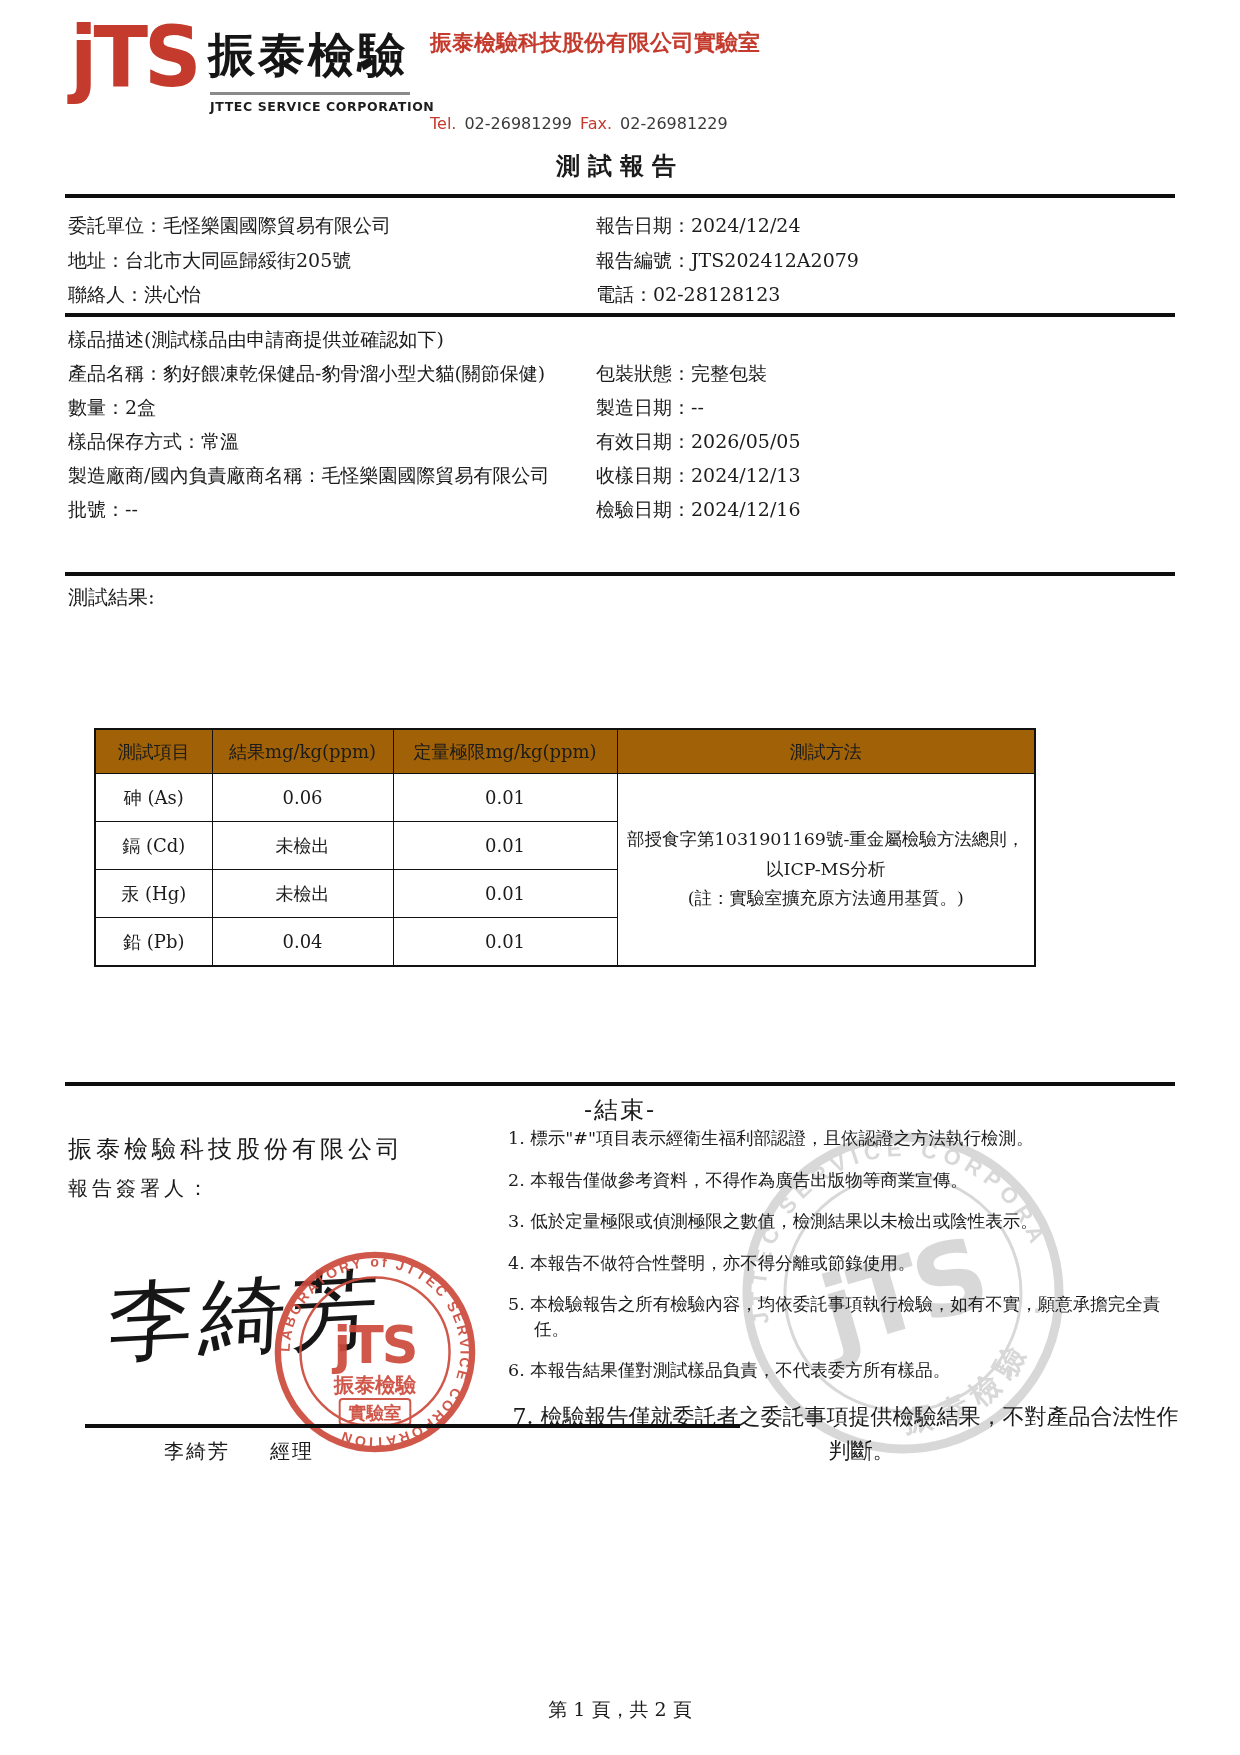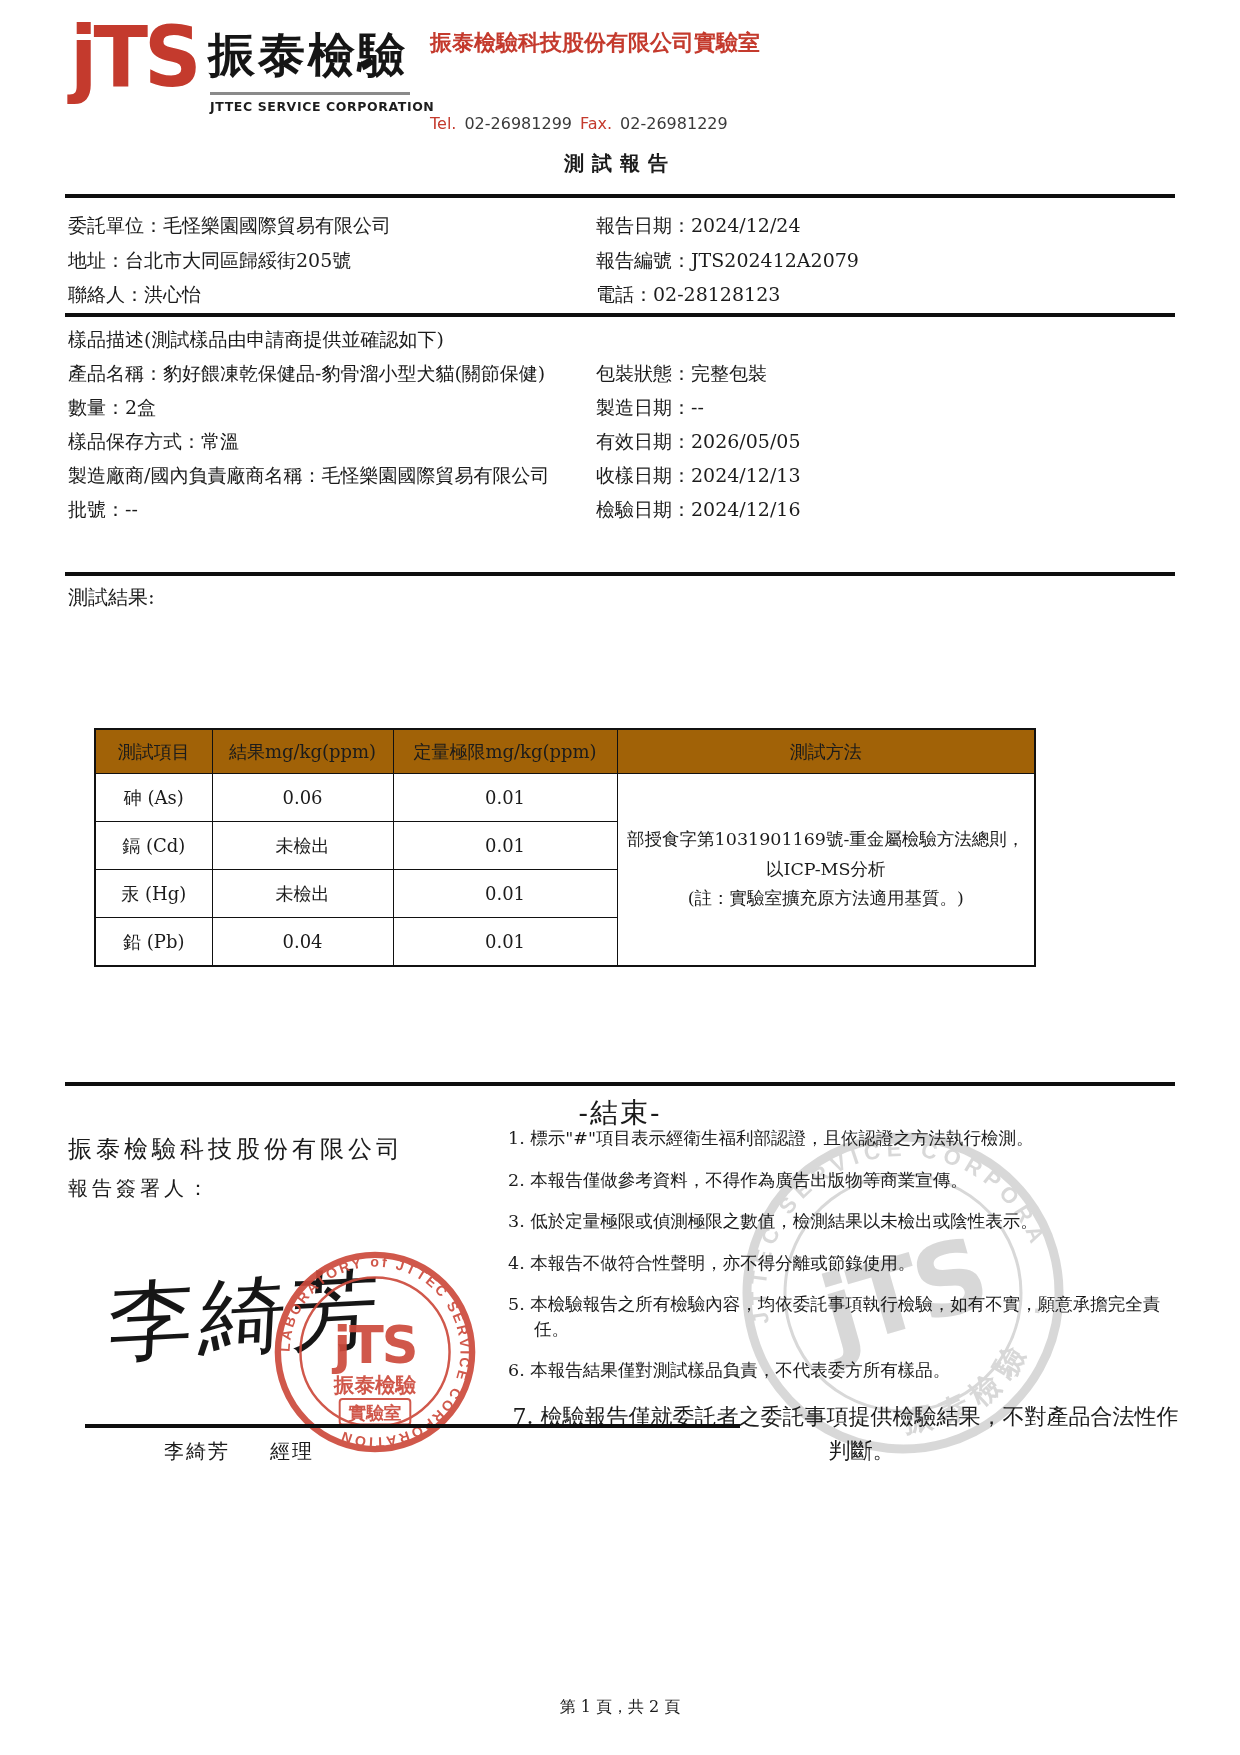--- a/index.html
+++ b/index.html
@@ -24,21 +24,21 @@
   }
   .hi-company{position:absolute;left:430px;top:28px;font-family:"DejaVu Sans","Liberation Sans",sans-serif;
     font-weight:bold;font-size:22px;color:#c43a2d;white-space:nowrap;}
   .hi-address{position:absolute;left:430px;top:58px;font-family:"DejaVu Sans","Liberation Sans",sans-serif;
     font-size:20px;color:#3a3a3a;white-space:nowrap;}
   .hi-contact{position:absolute;left:430px;top:87px;font-family:"DejaVu Sans","Liberation Sans",sans-serif;
     font-size:16px;color:#3a3a3a;white-space:nowrap;margin-top:27px;}
   .hi-contact .red{color:#c43a2d;}
   .hi-contact span{margin-right:8px;}
   
-  .doc-title{position:absolute;left:0;right:0;top:150px;text-align:center;font-size:20px;
+  .doc-title{position:absolute;left:0;right:0;top:150px;text-align:center;font-size:24px;
     font-weight:bold;letter-spacing:8px;}
   .rule{position:absolute;left:65px;width:1110px;height:4px;background:#0e0e0e;}
   .rule-1{top:194px;}
   .rule-2{top:313px;}
   .rule-3{top:572px;}
   .rule-4{top:1082px;}
   
   .field{position:absolute;font-size:19px;white-space:nowrap;}
   .col-l{left:68px;}
   .col-r{left:596px;}
@@ -49,36 +49,36 @@
     font-size:18px;table-layout:fixed;
   }
   .results-table th,.results-table td{
     border:1.6px solid #111;text-align:center;vertical-align:middle;padding:0 4px;
   }
   .results-table{border:2.5px solid #111;}
   .results-table th{background:#a16207;font-weight:normal;height:43px;}
   .results-table td{height:47px;}
   .method-cell{font-size:17.5px;line-height:1.7;}
   
-  .end-marker{position:absolute;left:0;right:0;top:1094px;text-align:center;font-size:28px;letter-spacing:2px;}
+  .end-marker{position:absolute;left:0;right:0;top:1094px;text-align:center;font-size:24px;letter-spacing:2px;}
   .foot-company{position:absolute;left:68px;top:1133px;font-size:24px;letter-spacing:4px;white-space:nowrap;}
   .signer-label{position:absolute;left:68px;top:1175px;font-size:20px;letter-spacing:4px;white-space:nowrap;}
   .signature{
     position:absolute;left:108px;top:1272px;font-size:86px;line-height:1;color:#161616;
     transform:rotate(-3deg) skewX(-6deg);letter-spacing:6px;white-space:nowrap;z-index:1;
   }
   .sig-line{position:absolute;left:85px;top:1424px;width:655px;height:4px;background:#0e0e0e;z-index:3;}
   .sig-name-row{position:absolute;left:164px;top:1438px;font-size:20px;letter-spacing:2px;z-index:3;}
   .sig-name-row .gap{display:inline-block;width:40px;}
   .notes{position:absolute;left:508px;top:1126px;width:675px;z-index:2;}
   .note{font-size:17.5px;line-height:1.4;margin-bottom:17px;padding-left:26px;text-indent:-26px;}
   .note-large{font-size:22px;line-height:1.55;margin-top:4px;padding-left:32px;text-indent:-32px;text-align:center;}
   .stamp-svg{position:absolute;left:272px;top:1249px;z-index:2;opacity:0.92;}
   .watermark-svg{position:absolute;left:738px;top:1128px;z-index:0;opacity:0.55;transform:rotate(-16deg);}
-  .page-num{position:absolute;left:0;right:0;top:1697px;text-align:center;font-size:16px;}
+  .page-num{position:absolute;left:0;right:0;top:1697px;text-align:center;font-size:19px;}
 </style>
 </head>
 <body>
 
 <div class="page">
 
   <div class="logo-jts">jTS</div>
   <div class="logo-cn">振泰檢驗</div>
   <div class="logo-underline"></div>
   <div class="logo-sub">JTTEC SERVICE CORPORATION</div>

